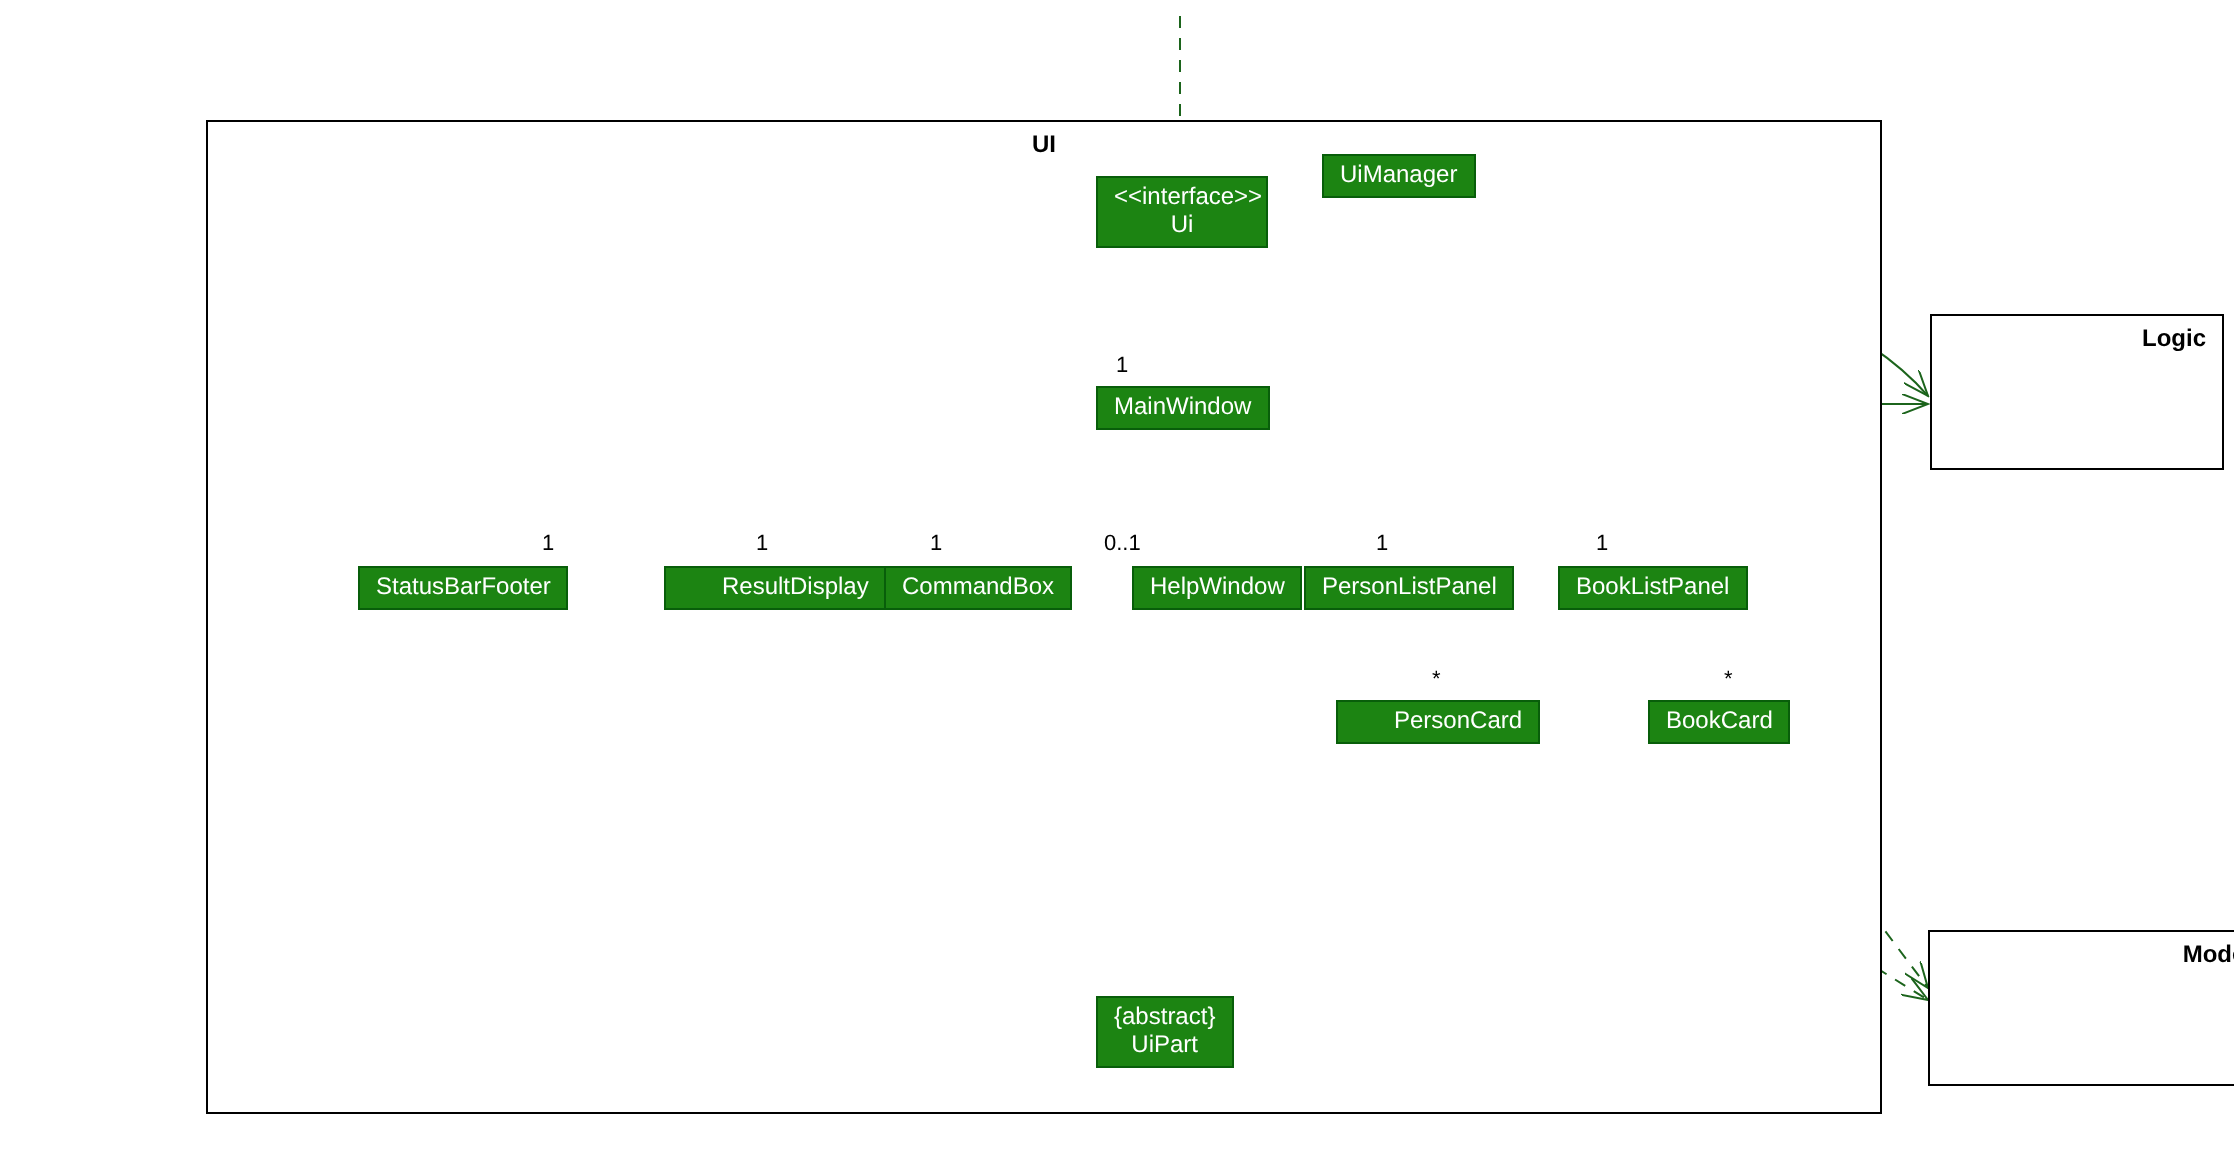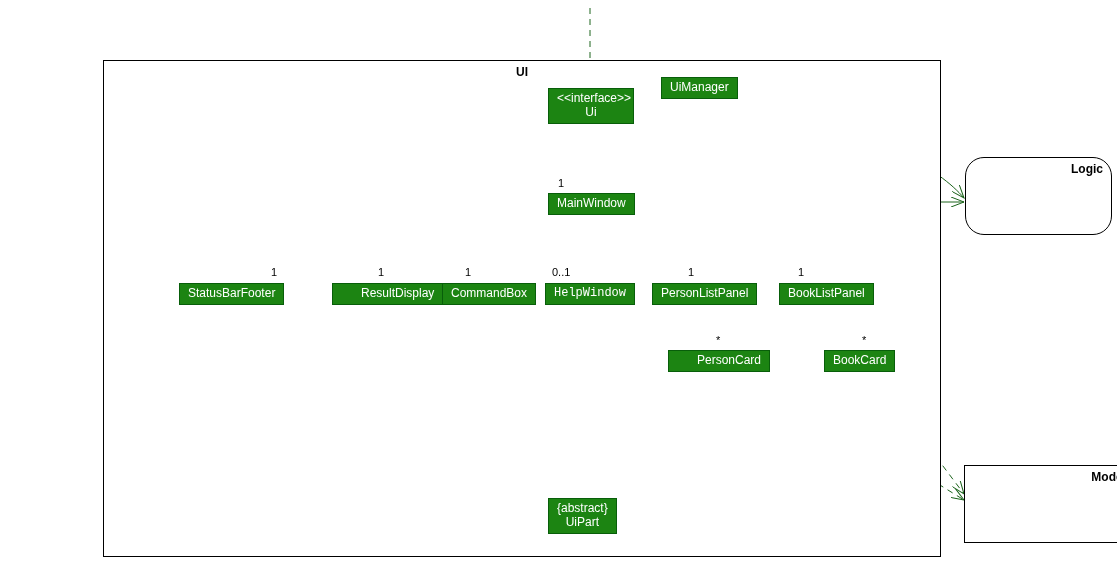--- a/index.html
+++ b/index.html
@@ -97,21 +97,21 @@
   <path d="M848,369 L585,500" stroke="#1c641c" stroke-width="1" fill="none" marker-end="url(#triHollow)"></path>
 
   <path d="M742,362 L964,500" stroke="#1c641c" stroke-width="1" fill="none" stroke-dasharray="6,5" marker-end="url(#arrowOpen)"></path>
   <path d="M870,369 L964,494" stroke="#1c641c" stroke-width="1" fill="none" stroke-dasharray="6,5" marker-end="url(#arrowOpen)"></path>
 </svg>
 
 <div class="pkg" style="left:103px; top:60px; width:836px; height:495px;">
   <span class="pkg-label" style="left:50%; transform:translateX(-50%);">UI</span>
 </div>
 
-<div class="pkg" style="left:965px; top:157px; width:145px; height:76px;border-radius:19px;">
+<div class="pkg" style="left:965px; top:157px; width:145px; height:76px;">
   <span class="pkg-label" style="right:8px;">Logic</span>
 </div>
 
 <div class="pkg" style="left:964px; top:465px; width:145px; height:76px;padding-left:24px;">
   <span class="pkg-label" style="right:8px;">Model</span>
 </div>
 
 <div class="node" style="left:548px; top:88px; width:86px;">
   <div>&lt;&lt;interface&gt;&gt;</div>
   <div>Ui</div>
@@ -127,21 +127,21 @@
 
 <div class="node" style="left:179px; top:283px;">
   <span>StatusBarFooter</span>
 </div>
 <div class="node" style="left:332px; top:283px;padding-left:28px;">
   <span>ResultDisplay</span>
 </div>
 <div class="node" style="left:442px; top:283px;">
   <span>CommandBox</span>
 </div>
-<div class="node" style="left:545px; top:283px;font-family:Liberation Mono, monospace;">
+<div class="node" style="left:566px; top:283px;">
   <span>HelpWindow</span>
 </div>
 <div class="node" style="left:652px; top:283px;">
   <span>PersonListPanel</span>
 </div>
 <div class="node" style="left:779px; top:283px;">
   <span>BookListPanel</span>
 </div>
 
 <div class="node" style="left:668px; top:350px;padding-left:28px;">

